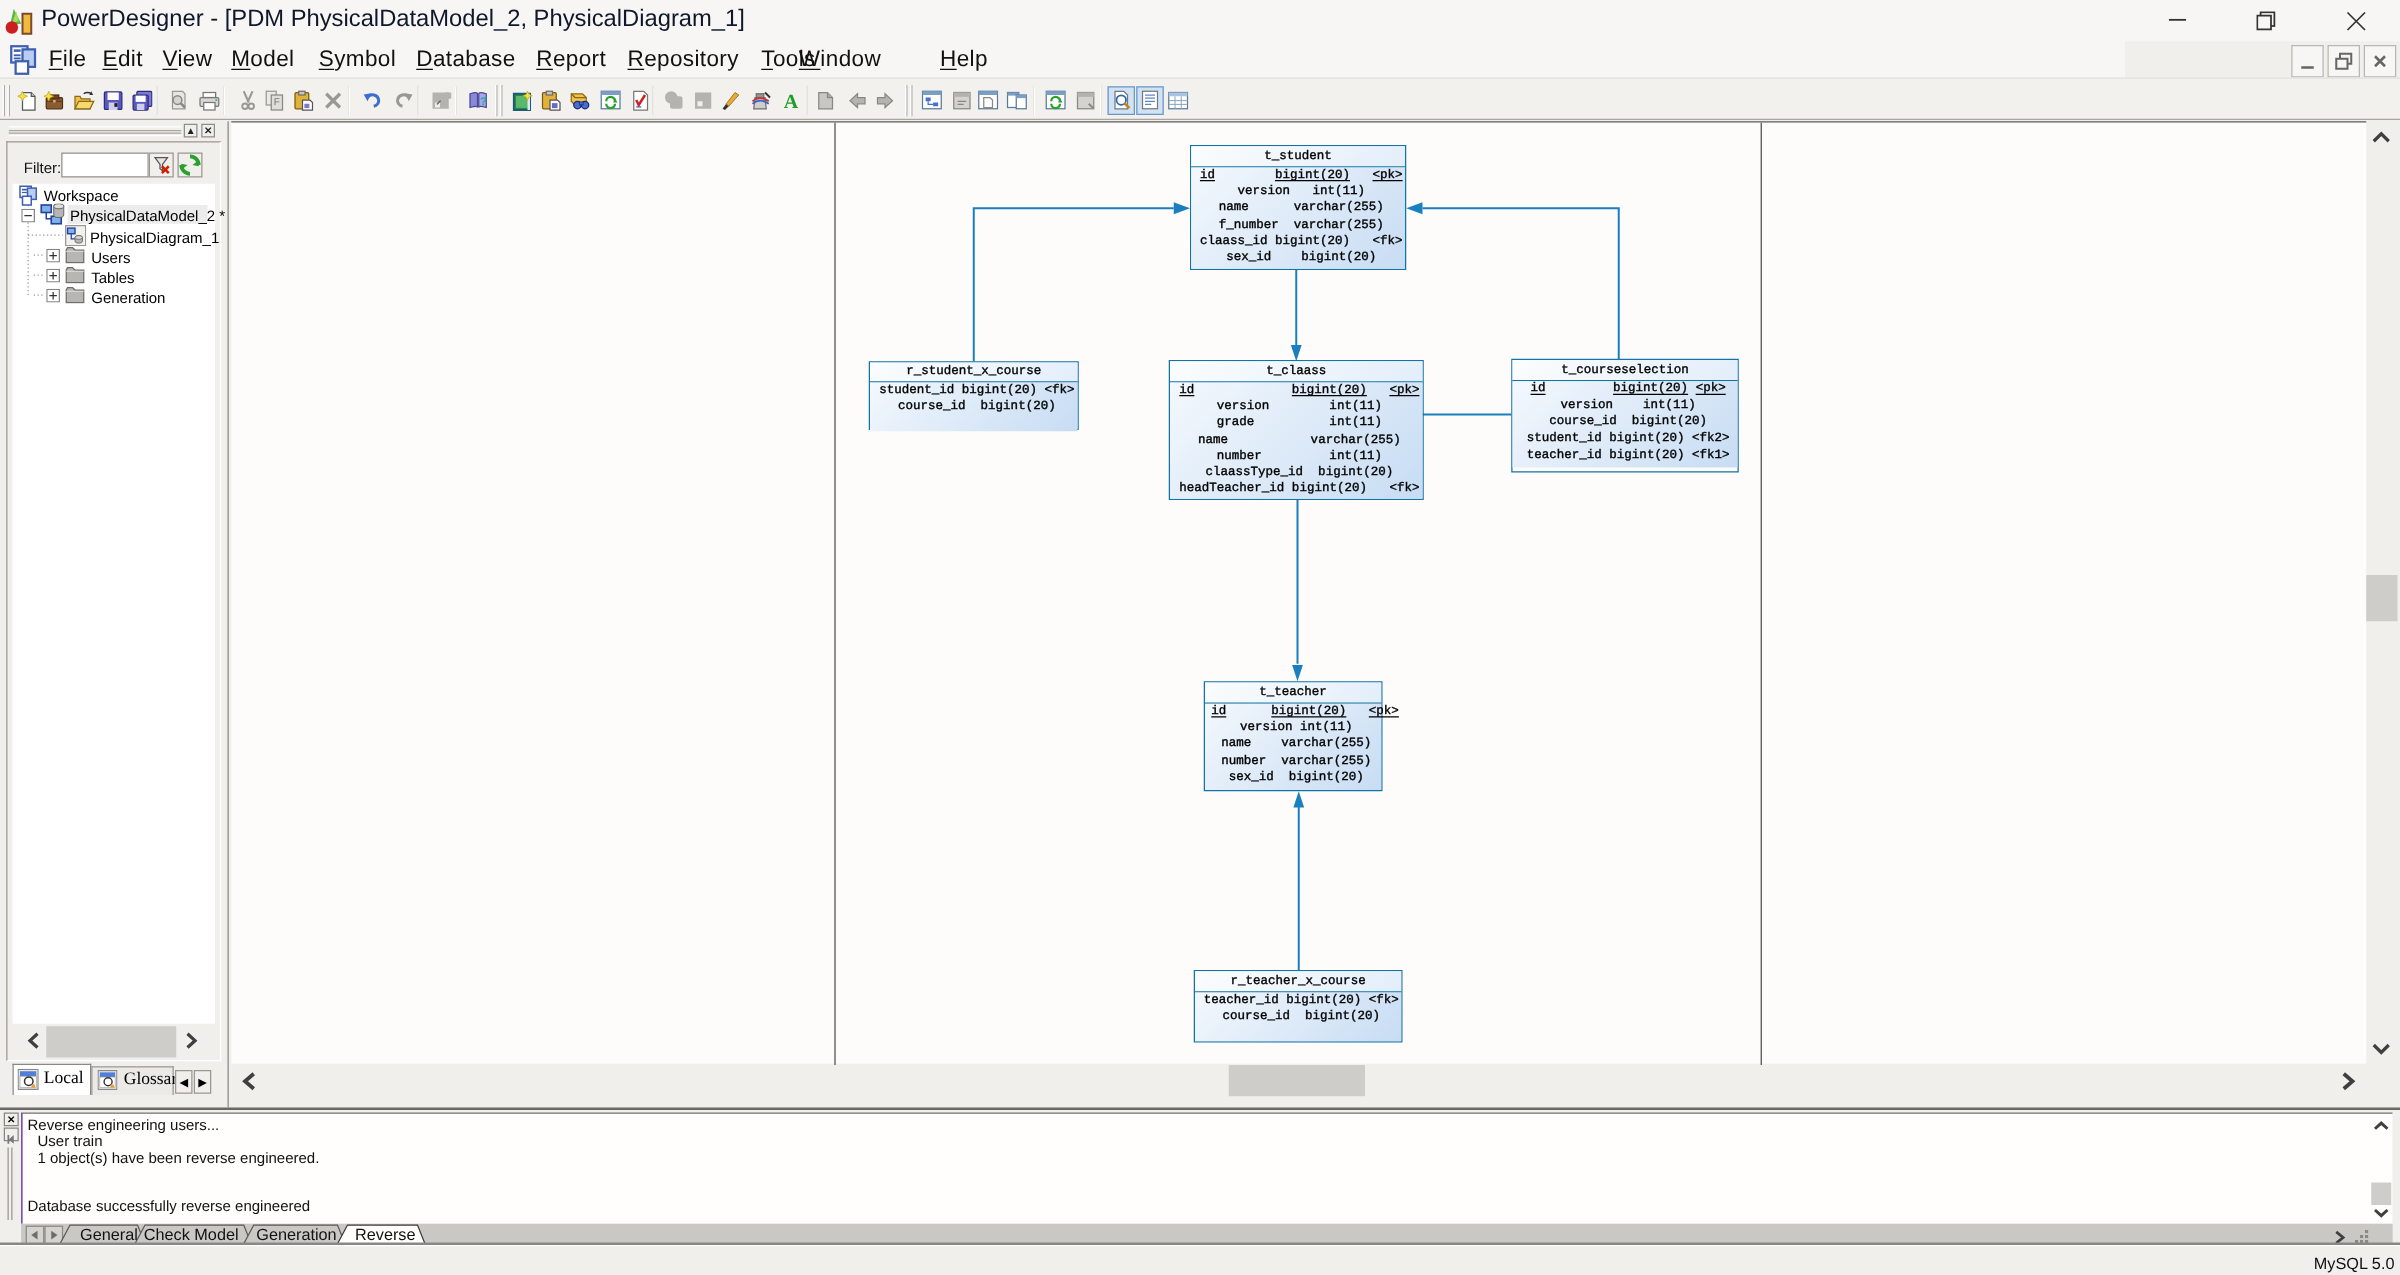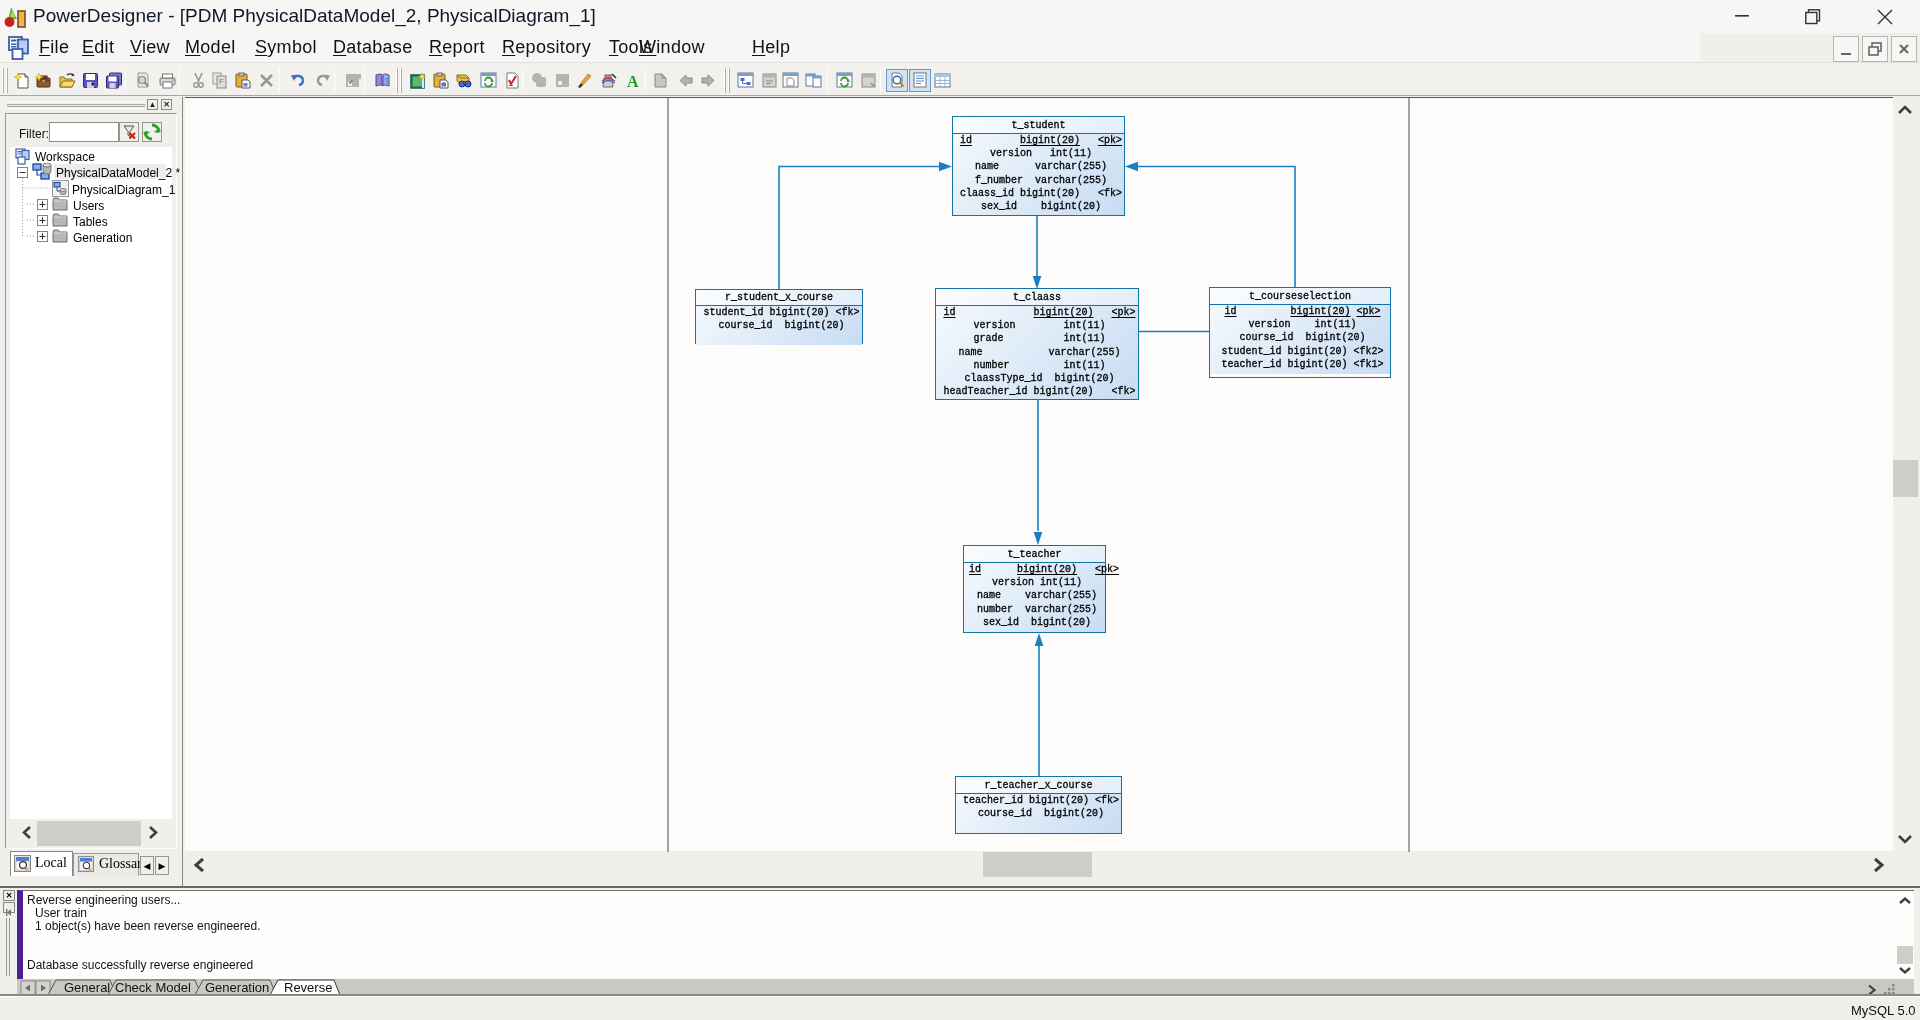--- a/index.html
+++ b/index.html
@@ -31,21 +31,21 @@
   
   #canvas { position:absolute; left:185px; top:97px; width:1708px; height:754px; background:#fdfcfa; border-top:1px solid #5a5854; }
   #canvas svg { position:absolute; left:0; top:0; }
   .tbl { position:absolute; border:1px solid #1273a8; font-family:"Liberation Mono", monospace; font-size:10px; color:#000; -webkit-text-stroke:0.3px #000; }
   .tbl .hd { border-bottom:1px solid #1273a8; text-align:center; background:linear-gradient(135deg,#fbfdfe 0%,#e3eefa 100%); }
   .tbl .bd { white-space:pre; background:linear-gradient(135deg,#f3f8fd 0%,#c7dcf3 100%); padding-left:5px; line-height:13.2px;text-align:center; }
   .u { text-decoration:underline; text-underline-offset:2px; }
   .thumb { position:absolute; background:#cecdc9; }
   
   #output { position:absolute; left:0; top:886px; width:1920px; height:110px; background:#f0efec; border-top:2px solid #6b6965; }
-  #out-white { position:absolute; left:17px; top:2px; width:1897px; height:89px; background:#fffefd; border-top:1px solid #706e6a; border-left:6px solid #4c1d95; font-size:12px; color:#111; }
+  #out-white { position:absolute; left:17px; top:2px; width:1897px; height:89px; background:#fffefd; border-top:1px solid #706e6a; border-left:1px solid #4c1d95; font-size:12px; color:#111; }
   #out-tabs { position:absolute; left:17px; top:91px; width:1897px; height:17px; background:#cac8c4; }
   
   #status { position:absolute; left:0; top:996px; width:1920px; height:24px; background:#f0efec; border-top:1px solid #fff; box-shadow:0 -2px 0 #8a8882; font-size:13px; color:#111; }
 </style>
 </head>
 <body>
 <div id="titlebar">
   <svg class="abs" style="left:3px;top:5px" width="24" height="24" viewBox="0 0 24 24">
     <path d="M8 2 L14 14 L5 15 Z" fill="#59b84a"></path>
     <path d="M10 4 L12 12 L7 13 Z" fill="#a8dd55"></path>

